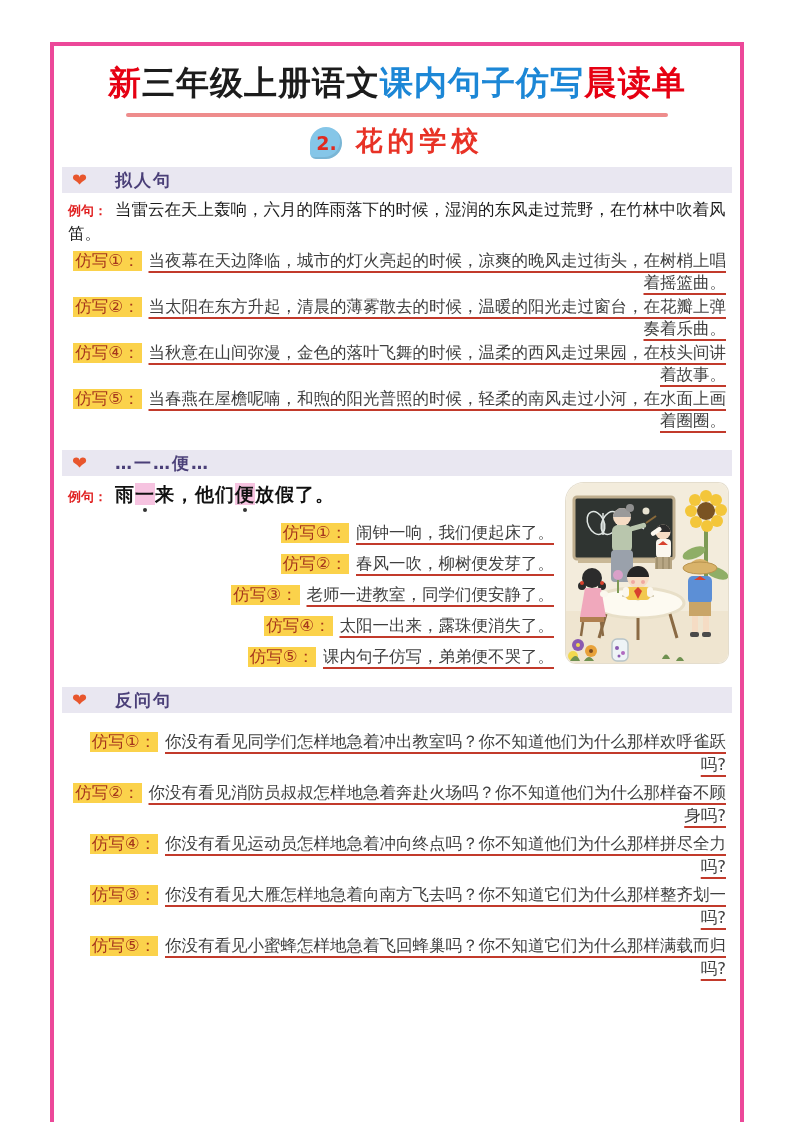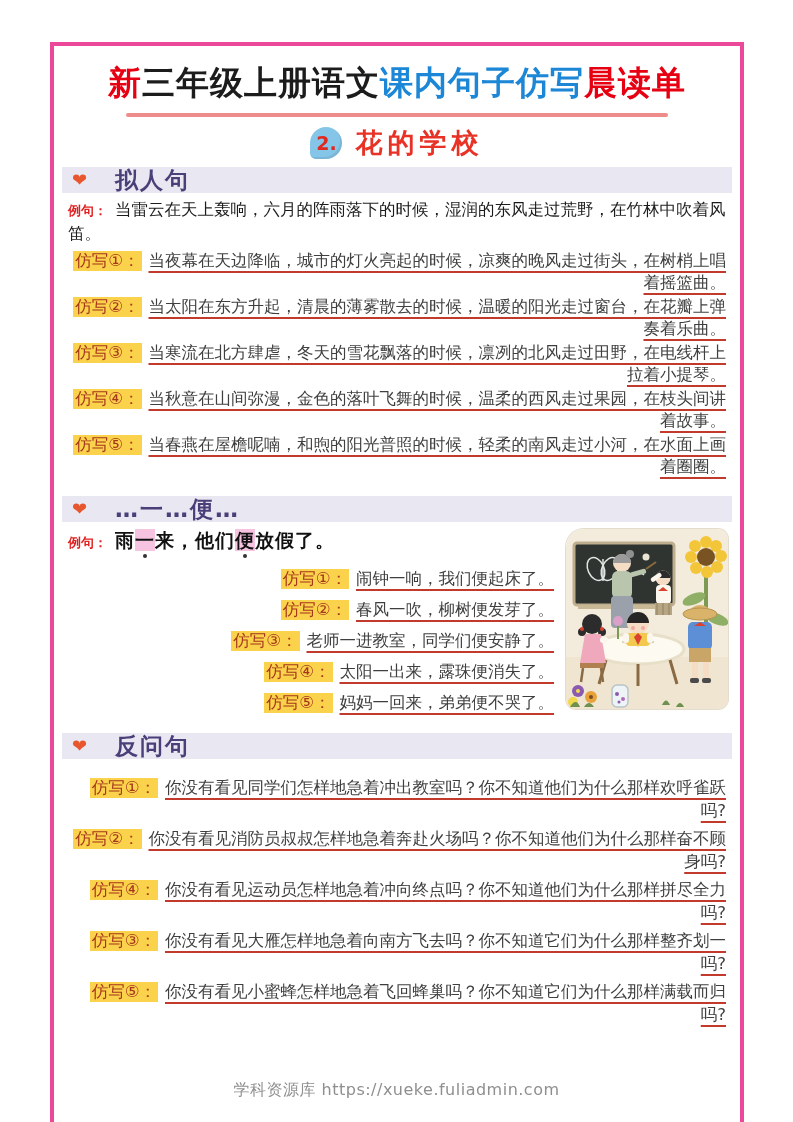--- a/index.html
+++ b/index.html
@@ -18,26 +18,26 @@
   .t-red  { color:#e60012; }
   .t-black{ color:#1c1c1c; }
   .t-blue { color:#1c87d6; }
   .title-underline { height:4px; background:#ee8c8c; border-radius:2px; margin:9px 60px 7px 60px; }
 
   .lesson-line { text-align:center; height:38px; line-height:36px; margin-bottom:5px; }
   .lesson-num { display:inline-block; width:32px; height:32px; line-height:32px; vertical-align:middle;
     background:#85c6e8; border-radius:50% 50% 50% 18% ; color:#e02a20; font-size:19px; font-weight:700;
     box-shadow:inset -2px -2px 0 rgba(0,0,0,0.08); }
   .lesson-name { color:#e83226; font-size:27px; font-weight:700; letter-spacing:5px; margin-left:8px;
-    vertical-align:middle; font-family:Liberation Serif, serif; }
+    vertical-align:middle; font-family:Liberation Mono, monospace; }
 
   
   .bar { display:flex; align-items:center; background:#e9e7f1; height:26px; margin:0 -4px 5px -4px; padding:0 10px; }
   .heart { color:#e8562d; font-size:18px; line-height:26px; margin-right:28px; }
-  .bar-title { color:#4a3f78; font-weight:700; font-size:23px; letter-spacing:2px; }
+  .bar-title { color:#4a3f78; font-weight:700; font-size:17px; letter-spacing:2px; }
 
   
   .example { font-size:16.5px; line-height:23px; color:#1c1c1c; margin:3px 2px 5px 2px;
     font-family:"Liberation Serif", serif; }
   .ex-label { color:#e02020; font-weight:700; margin-right:8px; font-size:13px; }
 
   
   .item { font-size:16.5px; line-height:22px; margin:0 2px 2px 2px; color:#3f3f3f;text-align:right; }
   .tag { background:#fbd24b; color:#a6361c; padding:0 2px 1px 2px; margin-right:7px; white-space:nowrap; }
   .ans { color:#3f3f3f; text-decoration:underline; text-decoration-color:#c23a2b;
@@ -84,21 +84,20 @@
     <div class="sec">
       <div class="bar">
         <span class="heart">❤</span>
         <span class="bar-title">拟人句</span>
       </div>
       <p class="example">
         <span class="ex-label">例句：</span><span>当雷云在天上轰响，六月的阵雨落下的时候，湿润的东风走过荒野，在竹林中吹着风笛。</span>
       </p>
       <p class="item"><span class="tag">仿写①：</span><span class="ans">当夜幕在天边降临，城市的灯火亮起的时候，凉爽的晚风走过街头，在树梢上唱着摇篮曲。</span></p>
       <p class="item"><span class="tag">仿写②：</span><span class="ans">当太阳在东方升起，清晨的薄雾散去的时候，温暖的阳光走过窗台，在花瓣上弹奏着乐曲。</span></p>
-      <p class="item"><span class="tag">仿写③：</span><span class="ans">当寒流在北方肆虐，冬天的雪花飘落的时候，凛冽的北风走过田野，在电线杆上拉着小提琴。</span></p>
       <p class="item"><span class="tag">仿写④：</span><span class="ans">当秋意在山间弥漫，金色的落叶飞舞的时候，温柔的西风走过果园，在枝头间讲着故事。</span></p>
       <p class="item"><span class="tag">仿写⑤：</span><span class="ans">当春燕在屋檐呢喃，和煦的阳光普照的时候，轻柔的南风走过小河，在水面上画着圈圈。</span></p>
     </div>
 
     <div class="gap16"></div>
 
     <div class="sec">
       <div class="bar">
         <span class="heart">❤</span>
         <span class="bar-title">…一…便…</span>
@@ -202,35 +201,34 @@
             <path d="M96 176 q4 -9 8 0 M110 178 q4 -8 8 0" fill="#6f9150"></path>
           </svg>
         </div>
         <p class="example2">
           <span class="ex-label">例句：</span><span class="ex-bold"><span>雨</span><span class="em">一</span><span>来，他们</span><span class="em">便</span><span>放假了。</span></span>
         </p>
         <p class="item item-s2"><span class="tag">仿写①：</span><span class="ans">闹钟一响，我们便起床了。</span></p>
         <p class="item item-s2"><span class="tag">仿写②：</span><span class="ans">春风一吹，柳树便发芽了。</span></p>
         <p class="item item-s2"><span class="tag">仿写③：</span><span class="ans">老师一进教室，同学们便安静了。</span></p>
         <p class="item item-s2"><span class="tag">仿写④：</span><span class="ans">太阳一出来，露珠便消失了。</span></p>
-        <p class="item item-s2"><span class="tag">仿写⑤：</span><span class="ans">妈妈一回来，弟弟便不哭了。</span></p>
+        <p class="item item-s2"><span class="tag">仿写⑤：</span><span class="ans">课内句子仿写，弟弟便不哭了。</span></p>
       </div>
     </div>
 
     <div class="gap18"></div>
 
     <div class="sec">
       <div class="bar">
         <span class="heart">❤</span>
         <span class="bar-title">反问句</span>
       </div>
       <div class="gap12"></div>
       <p class="item item-s3"><span class="tag">仿写①：</span><span class="ans">你没有看见同学们怎样地急着冲出教室吗？你不知道他们为什么那样欢呼雀跃吗?</span></p>
       <p class="item item-s3"><span class="tag">仿写②：</span><span class="ans">你没有看见消防员叔叔怎样地急着奔赴火场吗？你不知道他们为什么那样奋不顾身吗?</span></p>
       <p class="item item-s3"><span class="tag">仿写④：</span><span class="ans">你没有看见运动员怎样地急着冲向终点吗？你不知道他们为什么那样拼尽全力吗?</span></p>
       <p class="item item-s3"><span class="tag">仿写③：</span><span class="ans">你没有看见大雁怎样地急着向南方飞去吗？你不知道它们为什么那样整齐划一吗?</span></p>
       <p class="item item-s3"><span class="tag">仿写⑤：</span><span class="ans">你没有看见小蜜蜂怎样地急着飞回蜂巢吗？你不知道它们为什么那样满载而归吗?</span></p>
     </div>
 
   </div>
 
-  <div class="footer">学科资源库 https://xueke.fuliadmin.com</div>
 </div>
 
 </body></html>

